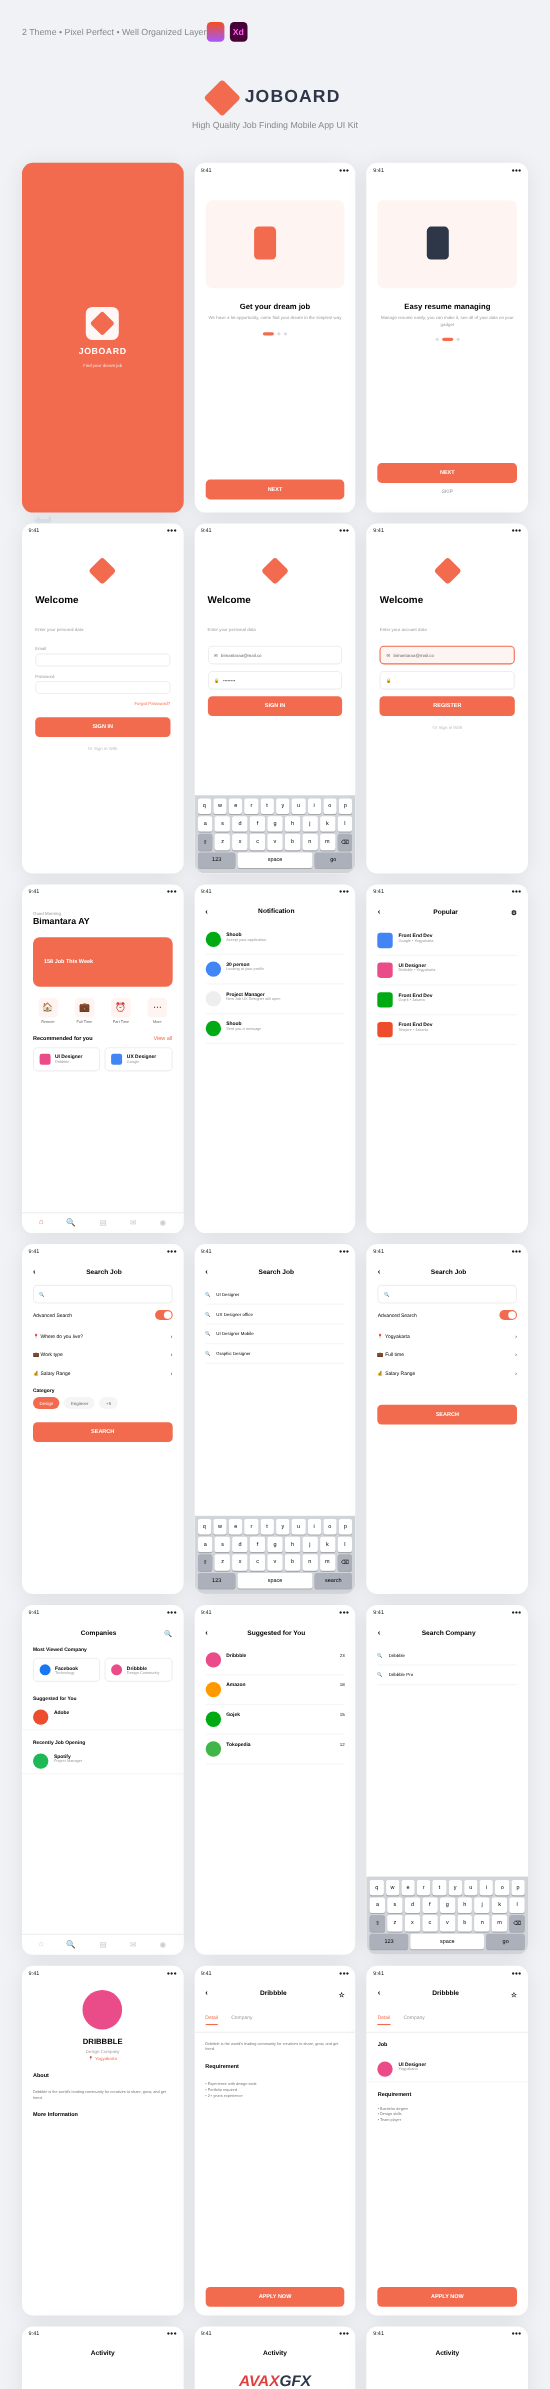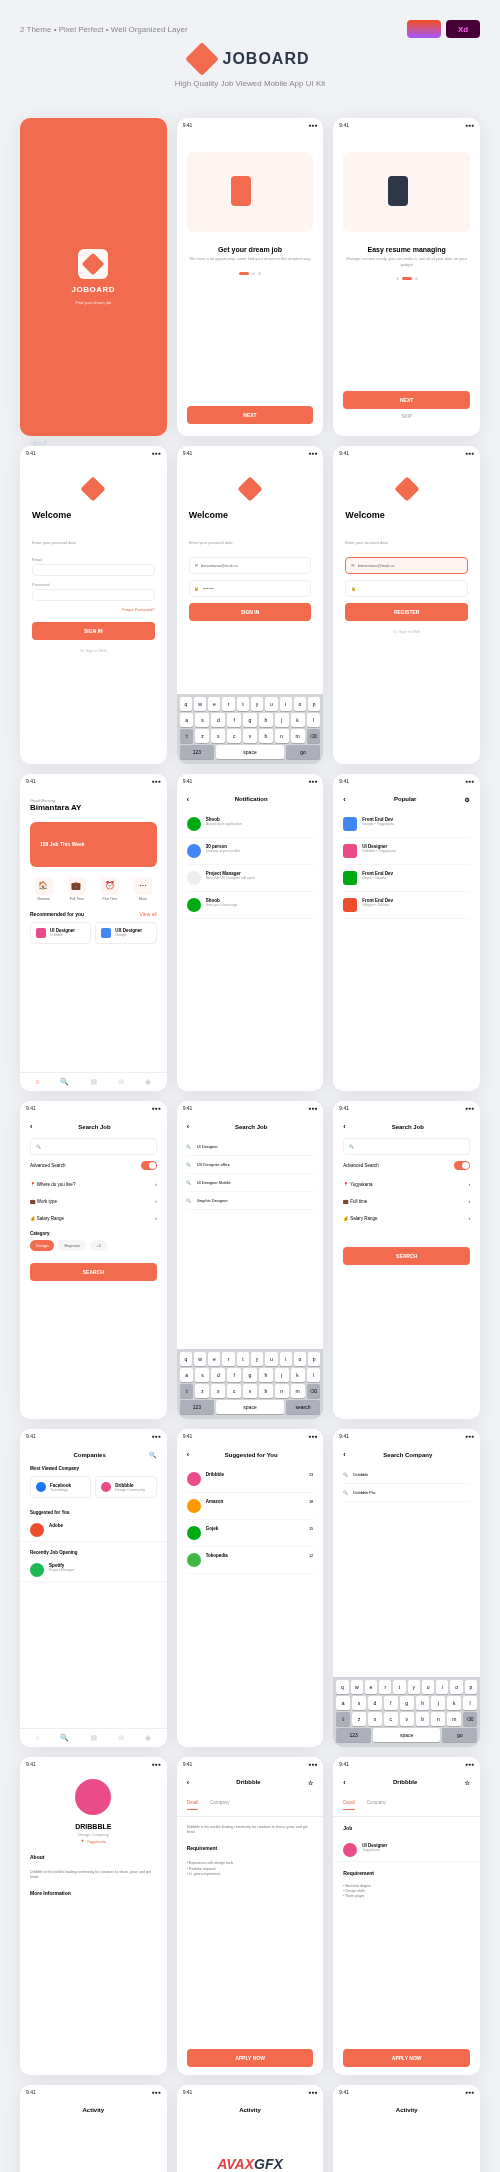--- a/index.html
+++ b/index.html
@@ -1,20 +1,20 @@
 <!DOCTYPE html>
 <html><head>
 <meta charset="utf-8">
 <style>
 *{margin:0;padding:0;box-sizing:border-box;font-family:-apple-system,sans-serif}
 body{background:#f0f2f5;width:500px}
 .page{padding:20px;background:#f0f2f5}
-.top-bar{display:flex;justify-content:space-between;align-items:center;font-size:8px;color:#888;margin-bottom:9px}
+.top-bar{display:flex;align-items:center;font-size:8px;color:#888;margin-bottom:39px}
 .apps{display:flex;gap:5px}
-.app-icon{width:34px;height:18px;border-radius:4px}
+.app-icon{width:16px;height:18px;border-radius:4px}
 .figma{background:linear-gradient(#f24e1e,#a259ff)}
 .xd{background:#470137;display:flex;align-items:center;justify-content:center;color:#ff61f6;font-size:8px;font-weight:bold}
 .hero{text-align:center;margin-bottom:30px}
 .logo-main{display:flex;align-items:center;justify-content:center;gap:8px;margin-bottom:8px}
 .logo-cube{width:24px;height:24px;background:#f26b4e;transform:rotate(45deg);border-radius:3px}
 .logo-text{font-size:16px;font-weight:700;letter-spacing:1px;color:#2d3748}
 .subtitle{font-size:8px;color:#888;margin-bottom:15px}
 .stat{font-size:9px;color:#555}
 .stat-num{font-size:20px;font-weight:700;color:#f26b4e}
 .side-label{position:absolute;left:5px;font-size:24px;font-weight:700;color:#e2e8f0;transform:rotate(-90deg);transform-origin:left top}
@@ -102,21 +102,21 @@
       <div class="app-icon figma"></div>
       <div class="app-icon xd">Xd</div>
     </div>
   </div>
 
   <div class="hero">
     <div class="logo-main">
       <div class="logo-cube"></div>
       <span class="logo-text">JOBOARD</span>
     </div>
-    <div class="subtitle">High Quality Job Viewed Mobile App UI Kit</div>
+    <div class="subtitle">High Quality Job Finding Mobile App UI Kit</div>
   </div>
 
   <div style="position:relative">
     <div class="side-label" style="top:380px">Light Mode</div>
 
     <div class="grid">
 
       <div class="screen s-orange">
         <div class="splash">
           <div class="splash-logo">

